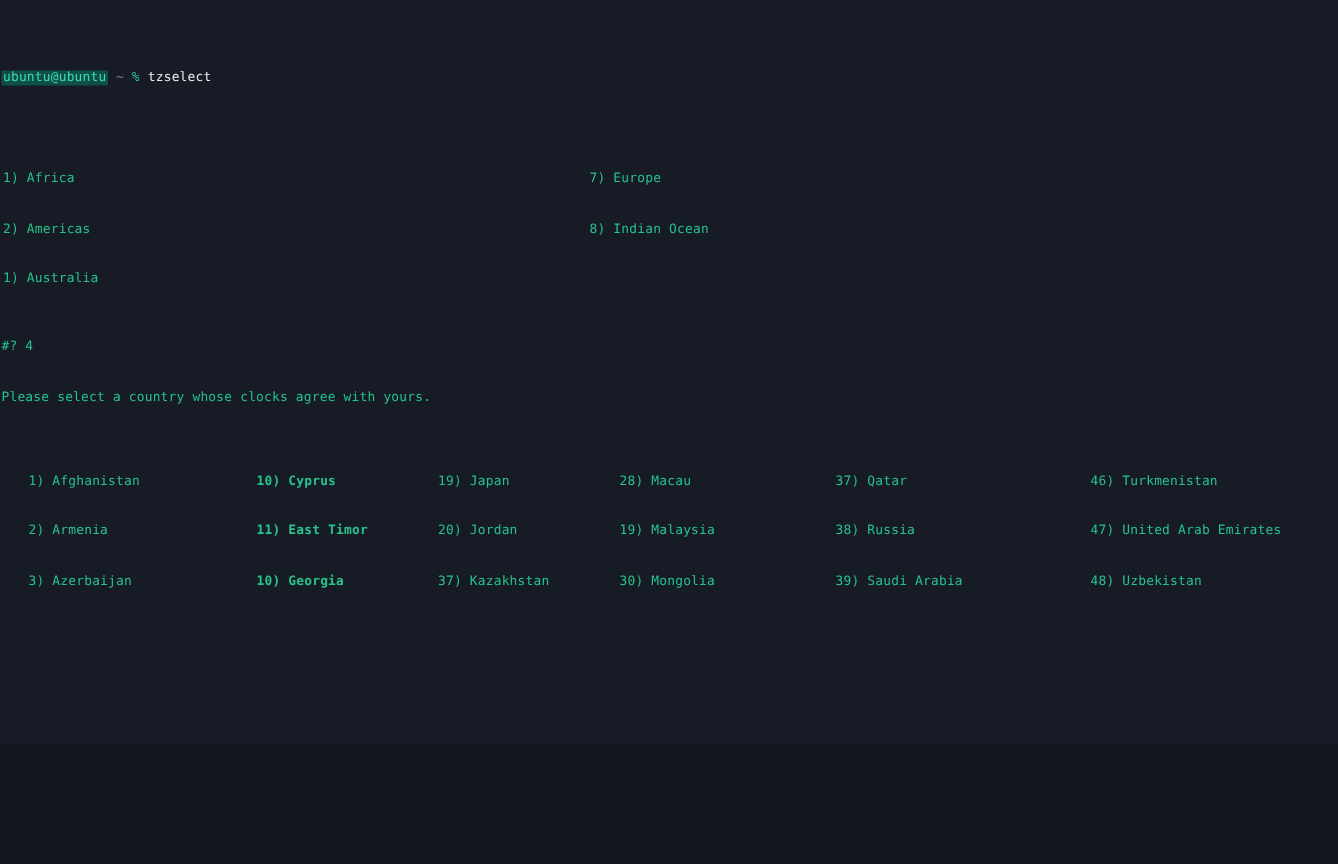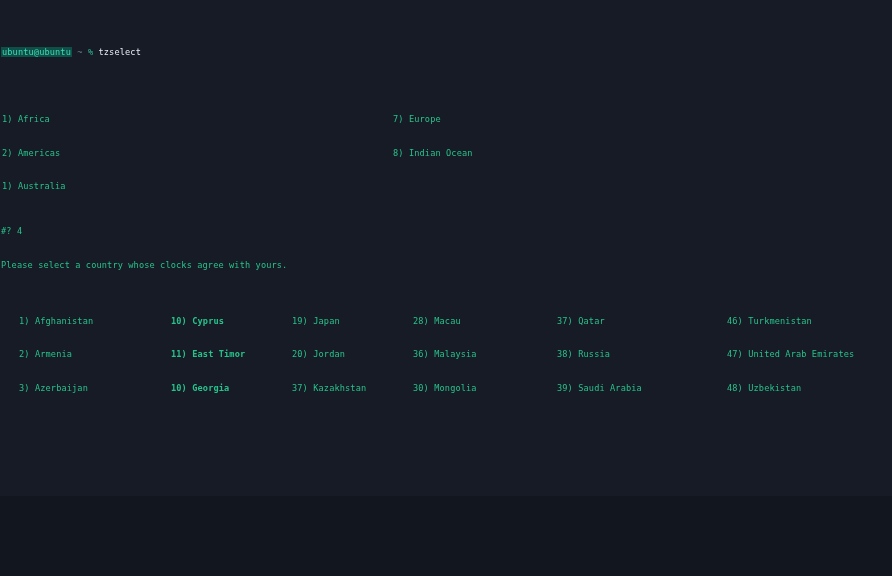--- a/index.html
+++ b/index.html
@@ -120,21 +120,21 @@
   
   <div class="cols"><span class="col k1">1) Africa</span><span class="col k2">7) Europe</span></div>
   <div class="cols"><span class="col k1">2) Americas</span><span class="col k2">8) Indian Ocean</span></div>
   <div class="cols"><span class="col k1">1) Australia</span></div>
 
   <div class="line">#? 4</div>
   <div class="line">Please select a country whose clocks agree with yours.</div>
 
   
   <div class="cols"><span class="col c1">1) Afghanistan</span><span class="col c2">10) Cyprus</span><span class="col c3">19) Japan</span><span class="col c4">28) Macau</span><span class="col c5">37) Qatar</span><span class="col c6">46) Turkmenistan</span></div>
-  <div class="cols"><span class="col c1">2) Armenia</span><span class="col c2">11) East Timor</span><span class="col c3">20) Jordan</span><span class="col c4">36) Malaysia</span><span class="col c5">38) Russia</span><span class="col c6">47) United Arab Emirates</span></div>
+  <div class="cols"><span class="col c1">2) Armenia</span><span class="col c2">11) East Timor</span><span class="col c3">20) Jordan</span><span class="col c4">19) Malaysia</span><span class="col c5">38) Russia</span><span class="col c6">47) United Arab Emirates</span></div>
   <div class="cols"><span class="col c1">3) Azerbaijan</span><span class="col c2">10) Georgia</span><span class="col c3">37) Kazakhstan</span><span class="col c4">30) Mongolia</span><span class="col c5">39) Saudi Arabia</span><span class="col c6">48) Uzbekistan</span></div>
   
   
   
   
   
   
 
   
   

